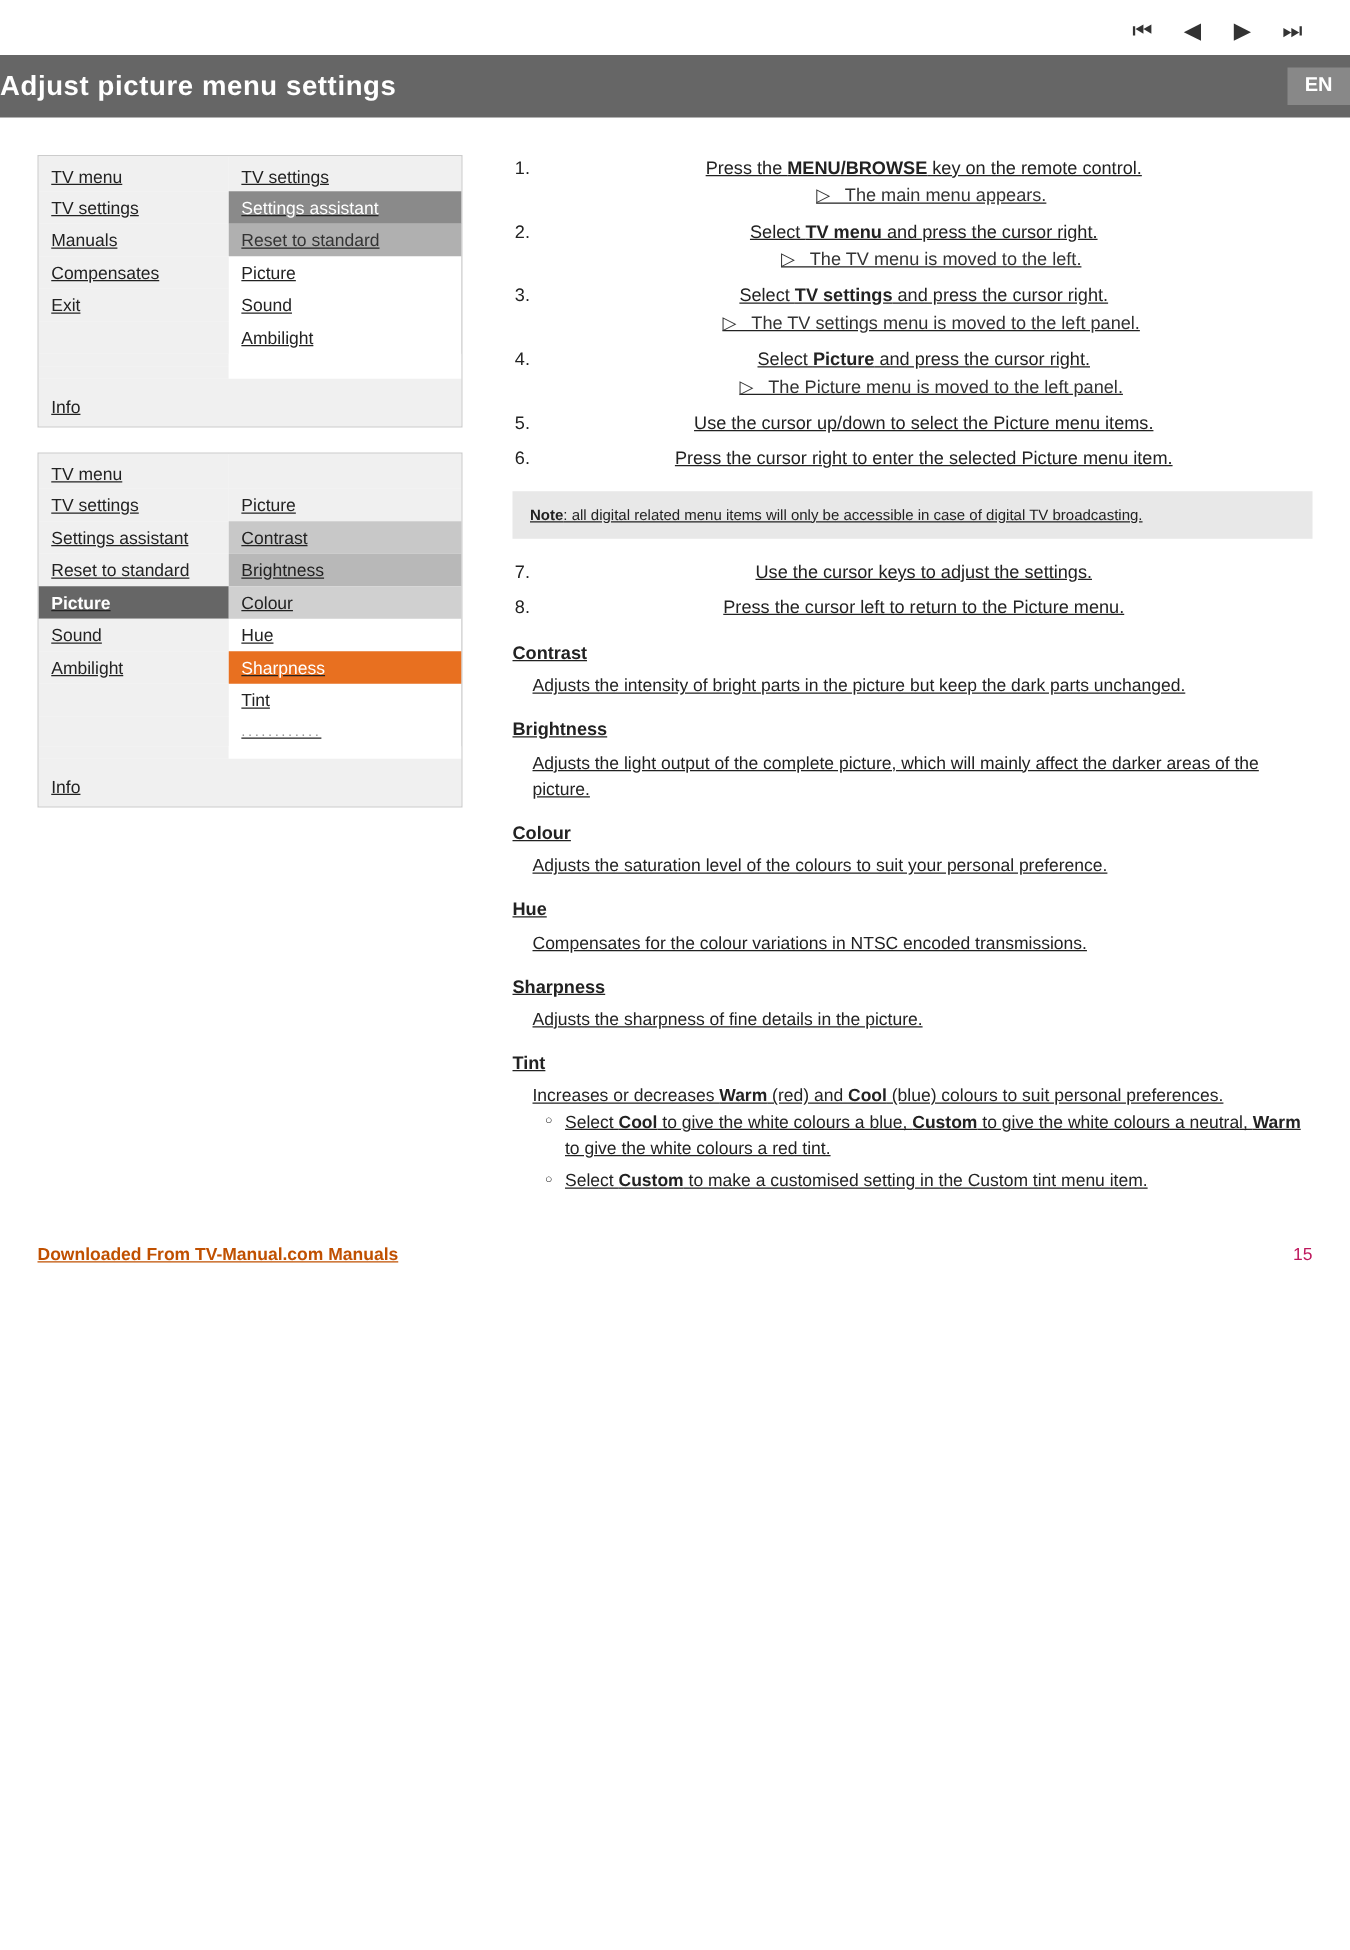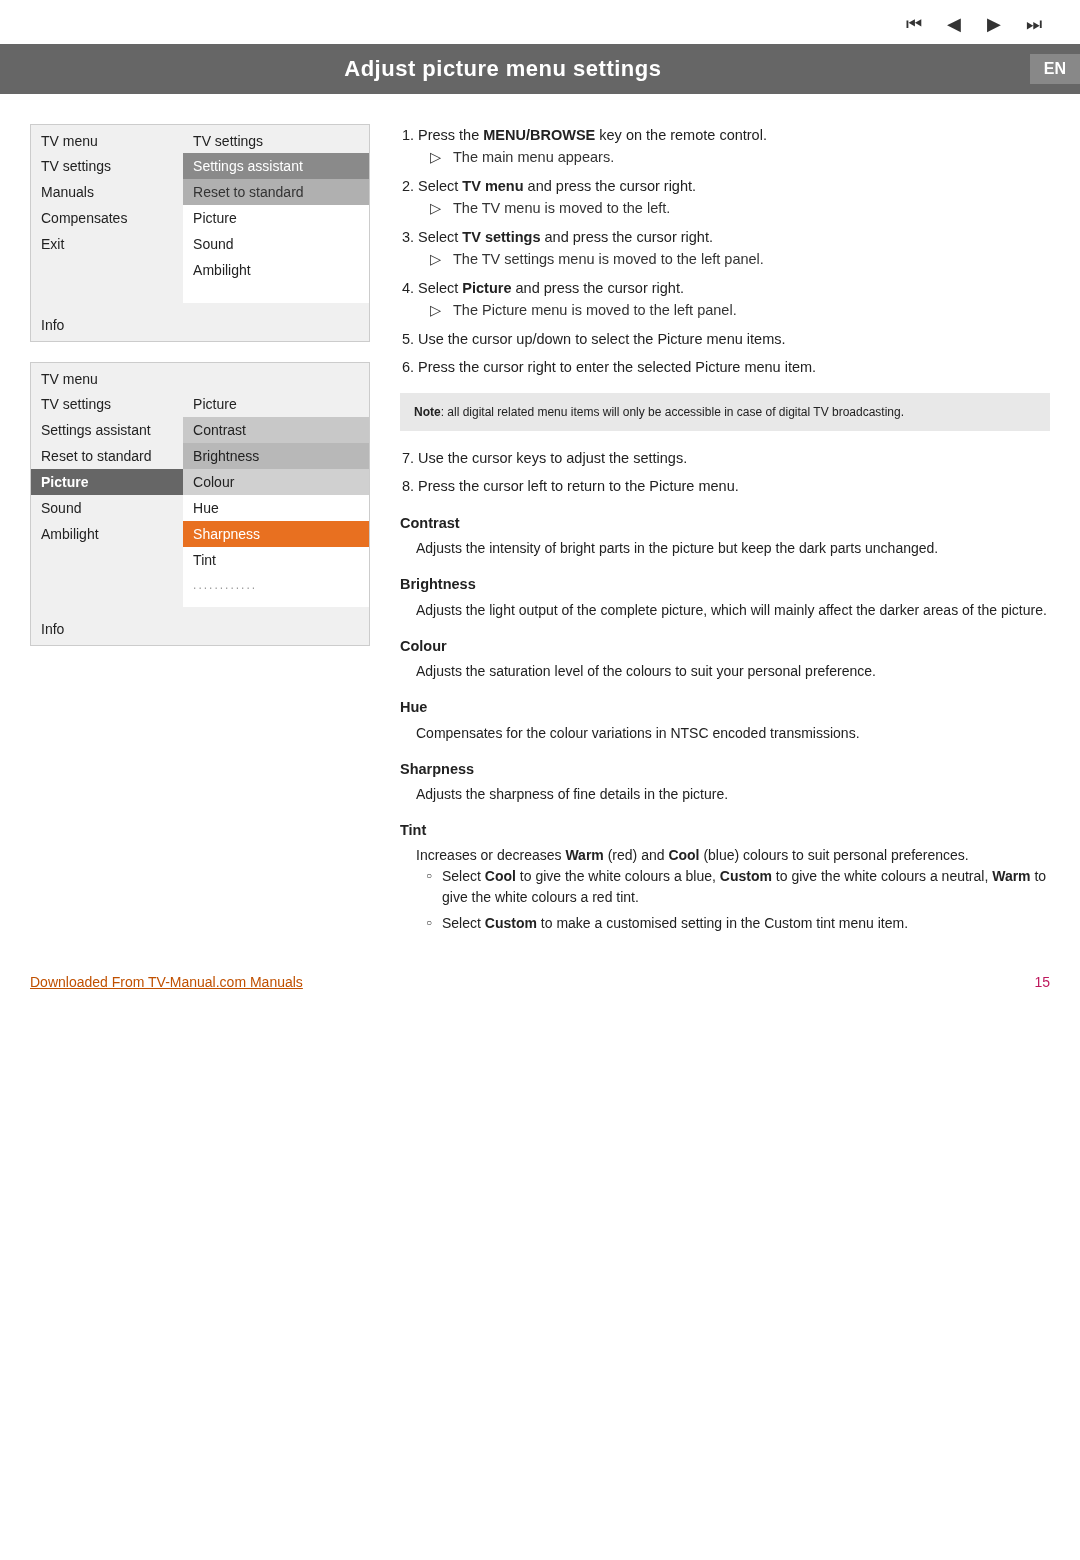--- a/index.html
+++ b/index.html
@@ -37,39 +37,39 @@
       display: flex;
       align-items: center;
       background: #666;
       padding: 10px 0;
       margin: 0;
     }
     .title-bar h1 {
       color: #fff;
       font-size: 22px;
       font-weight: bold;
-      text-align: center;
       flex: 1;
       letter-spacing: 0.5px;
     }
     .en-badge {
       background: #888;
       color: #fff;
       font-weight: bold;
       font-size: 16px;
       padding: 6px 14px;
       margin-left: 24px;
       min-width: 50px;
     }
 
     
     .main {
       display: flex;
       padding: 30px 30px 20px 30px;
-      gap: 30px;
+      gap: 40px;
+      text-decoration: underline;
     }
 
     
     .left-col {
       width: 340px;
       flex-shrink: 0;
       display: flex;
       flex-direction: column;
       gap: 20px;
     }
@@ -130,20 +130,21 @@
     }
     .right-col p {
       margin-bottom: 14px;
     }
     .right-col ol {
       margin-left: 18px;
       margin-bottom: 14px;
     }
     .right-col ol li {
       margin-bottom: 6px;
+      text-align: center;
     }
     .right-col ol li .sub {
       display: block;
       margin-left: 12px;
       color: #333;
     }
     .note-box {
       background: #e8e8e8;
       padding: 10px 14px;
       margin: 10px 0 16px 0;
@@ -184,20 +185,21 @@
     .footer {
       padding: 10px 30px 18px 30px;
       display: flex;
       justify-content: space-between;
       align-items: flex-end;
     }
     .footer-link {
       color: #c05000;
       text-decoration: underline;
       font-size: 14px;
+      font-weight: bold;
     }
     .page-num {
       font-size: 14px;
       color: #be185d;
     }
   </style>
 </head>
 <body>
 
 <div class="top-nav">

